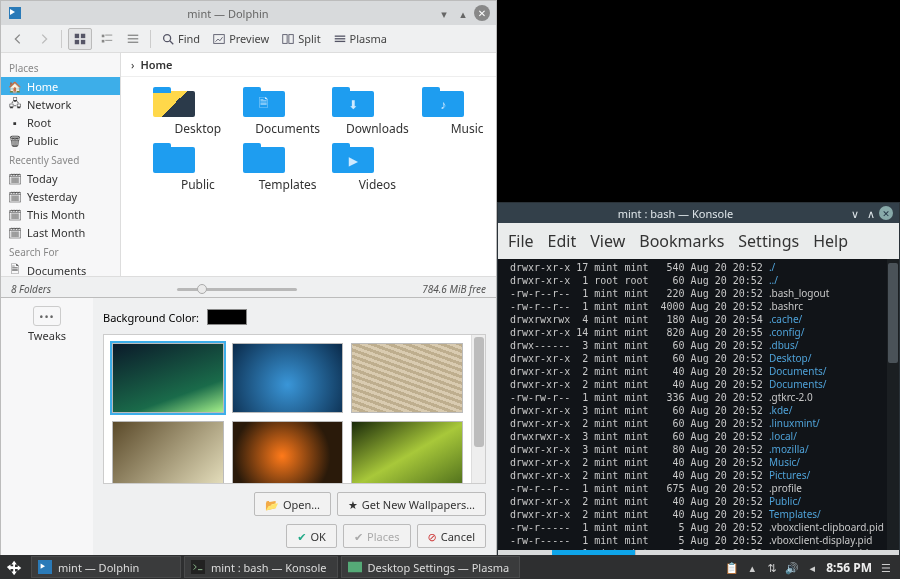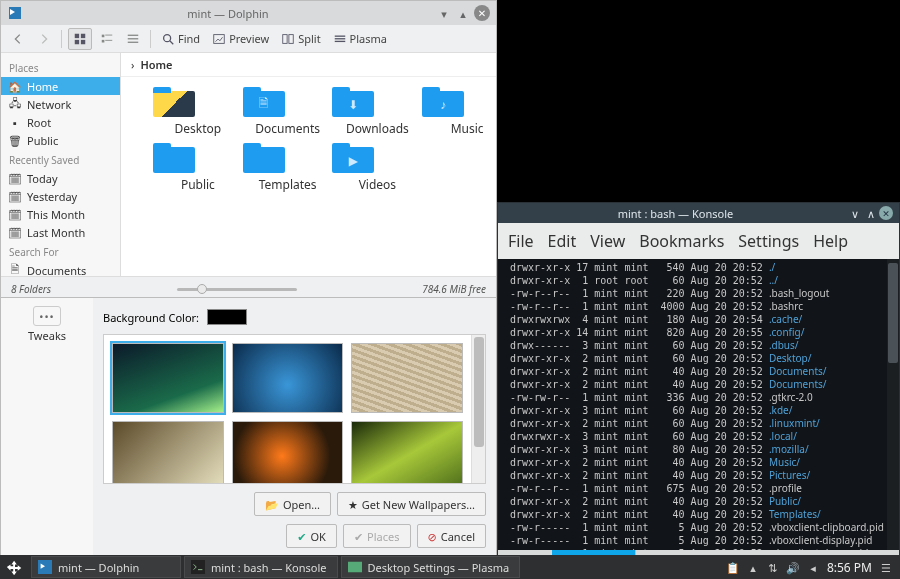--- a/index.html
+++ b/index.html
@@ -84,21 +84,21 @@
 .deskblack { position:absolute; left:497px; top:0; width:403px; height:202px; background:#000;}
 
 
 .taskbar { position: absolute; left: 0; bottom: 0; width: 900px; height: 24px; background: #2e2f30; display: flex; align-items: center; color: #ddd; font-size: 11px; }
 .startbtn { width: 28px; height: 24px; display:flex;align-items:center;justify-content:center;}
 .startbtn svg{width:16px;height:16px;}
 .task { height: 22px; padding: 0 10px 0 6px; display: flex; align-items: center; gap: 6px; border: 1px solid #4a4b4c; background: #3a3b3c; margin-left: 3px; min-width: 150px; }
 .task .ticn { width:14px;height:14px; display:flex;align-items:center;justify-content:center;}
 .tray { margin-left: auto; display: flex; align-items: center; gap: 8px; padding: 0 8px; }
 .tray .tri { width:12px;height:12px; display:flex;align-items:center;justify-content:center;color:#ccc;}
-.clock { font-size: 12px; color: #eee; }
+.clock { font-size: 12px; color: #eee; font-weight: bold; }
 
 
 svg { display:block; }
 </style>
 </head>
 <body>
 
 <div class="deskblack"></div>
 
 <div class="dolphin">

